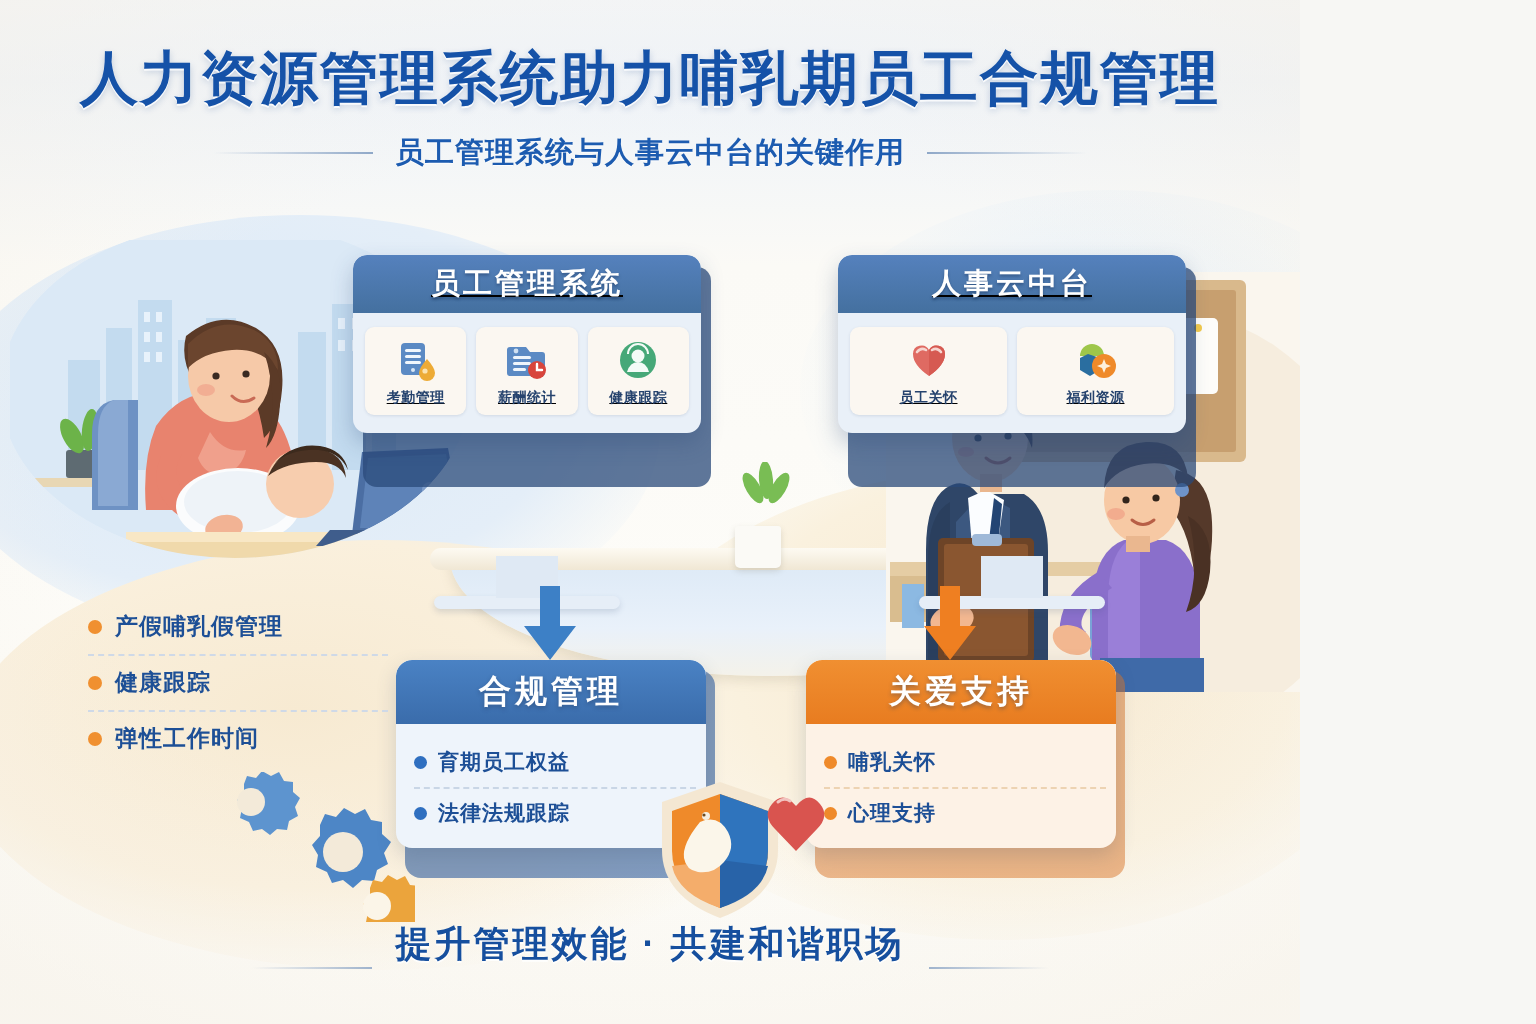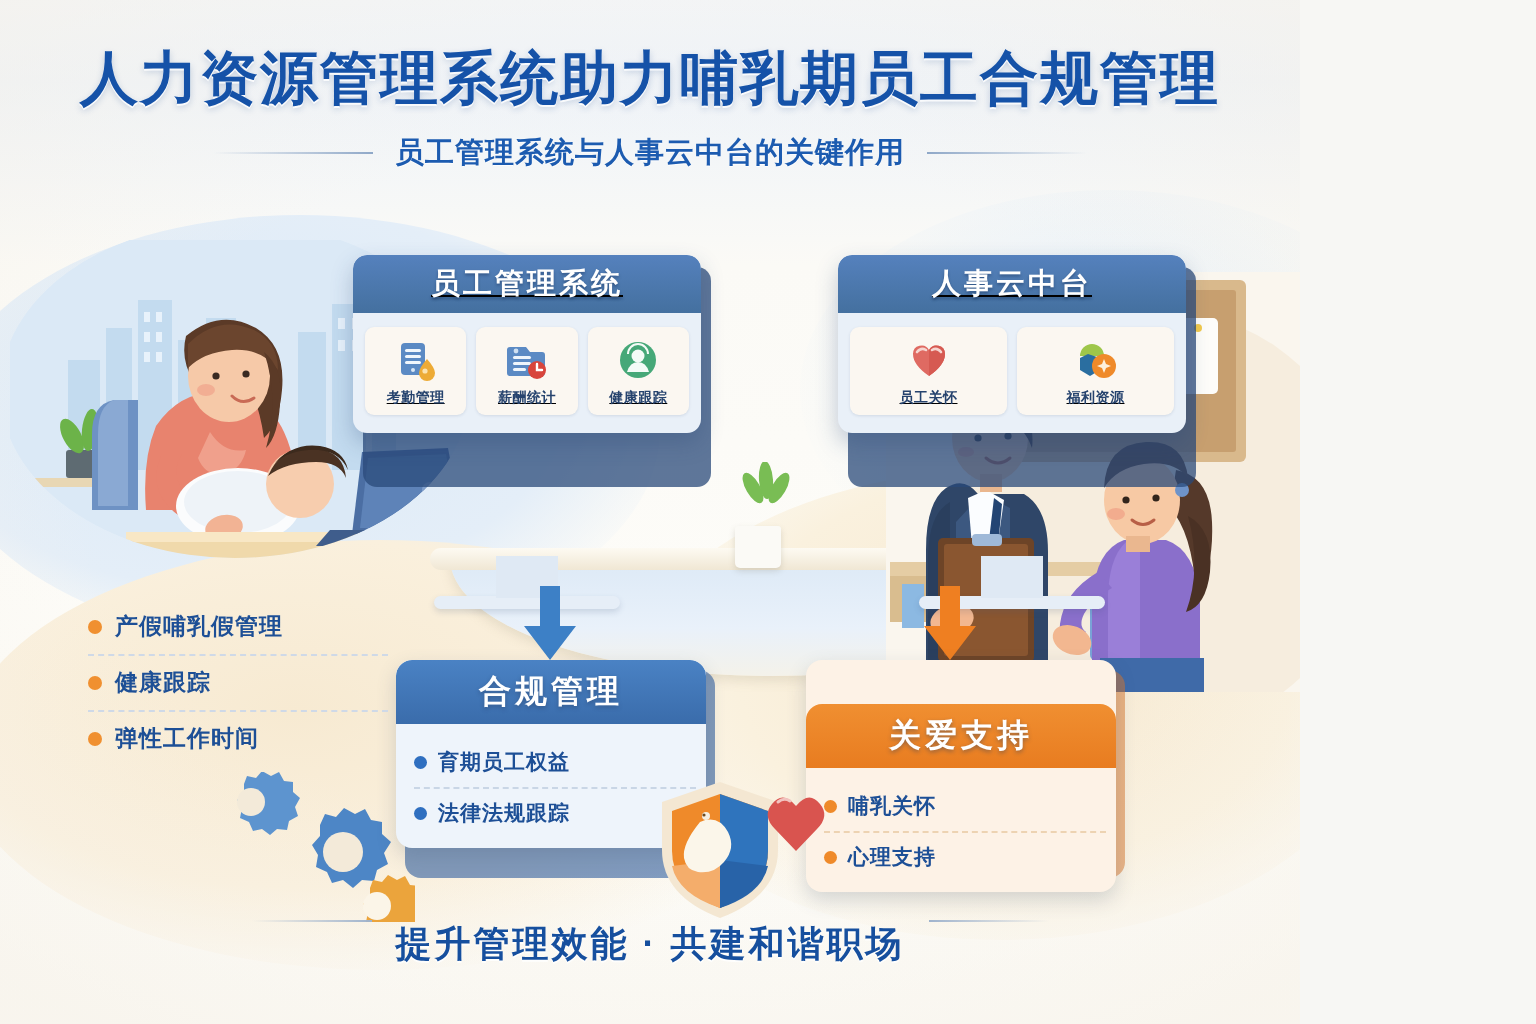--- a/index.html
+++ b/index.html
@@ -161,39 +161,39 @@
   .card-li + .card-li{ border-top:2px dashed #c9d6e6;align-items:center; }
   .dot{ width:13px; height:13px; border-radius:50%; flex:0 0 13px; }
 
   .card.blue .card-shadow{ background:#2f5e9e; opacity:.6; }
   .card.blue .card-body{ background:#eef4fb; }
   .card.blue .card-head{ background:linear-gradient(180deg,#4a82c4,#3a6cab); }
   .card.blue .dot{ background:#2f6fc0; }
 
   .card.orange .card-shadow{ background:#d9752a; opacity:.5; }
   .card.orange .card-body{ background:#fdf2e6; }
-  .card.orange .card-head{ background:linear-gradient(180deg,#f08f31,#e87c20);margin-top:44px; }
+  .card.orange .card-head{ background:linear-gradient(180deg,#f08f31,#e87c20); }
   .card.orange .dot{ background:#ef8a2a; }
   .card.orange .card-li{ color:#1d4f96; }
   .card.orange .card-li + .card-li{ border-top:2px dashed #edd3b2; }
 
   
   .feat{ position:absolute; left:88px; top:600px; width:300px; z-index:26; }
   .feat-li{
     display:flex; align-items:center; gap:13px;
     padding:11px 0 12px;
     font-size:23px; font-weight:bold; color:#1d4f96; letter-spacing:1px;
   }
   .feat-li + .feat-li{ border-top:2px dashed #cfd9e7; }
   .feat .dot{ width:14px; height:14px; border-radius:50%; background:#f09030; flex:0 0 14px; }
 
   
   .footer{
     position:absolute; left:0; right:0; top:920px; z-index:30;
-    display:flex; align-items:flex-start; justify-content:center; gap:24px;
+    display:flex; align-items:flex-end; justify-content:center; gap:24px;
   }
   .f-line{ width:120px; height:2px; background:linear-gradient(90deg,rgba(21,82,168,0),#9fb3cd); }
   .f-line.r{ background:linear-gradient(90deg,#9fb3cd,rgba(21,82,168,0)); }
   .f-text{
     font-size:36px; font-weight:bold; color:#164f9e; letter-spacing:3px;
     text-shadow:0 2px 0 rgba(255,255,255,.8);
   }
 
   
   .gears{ position:absolute; left:185px; top:772px; z-index:25; }

